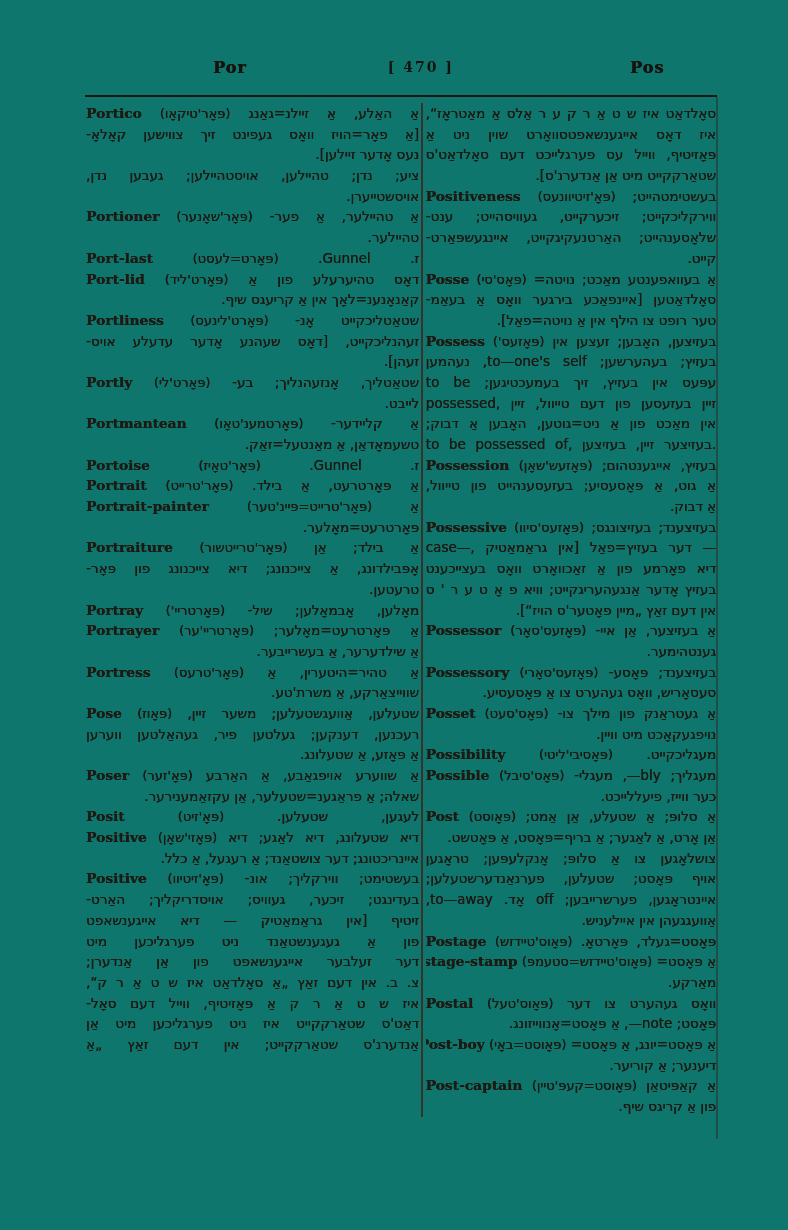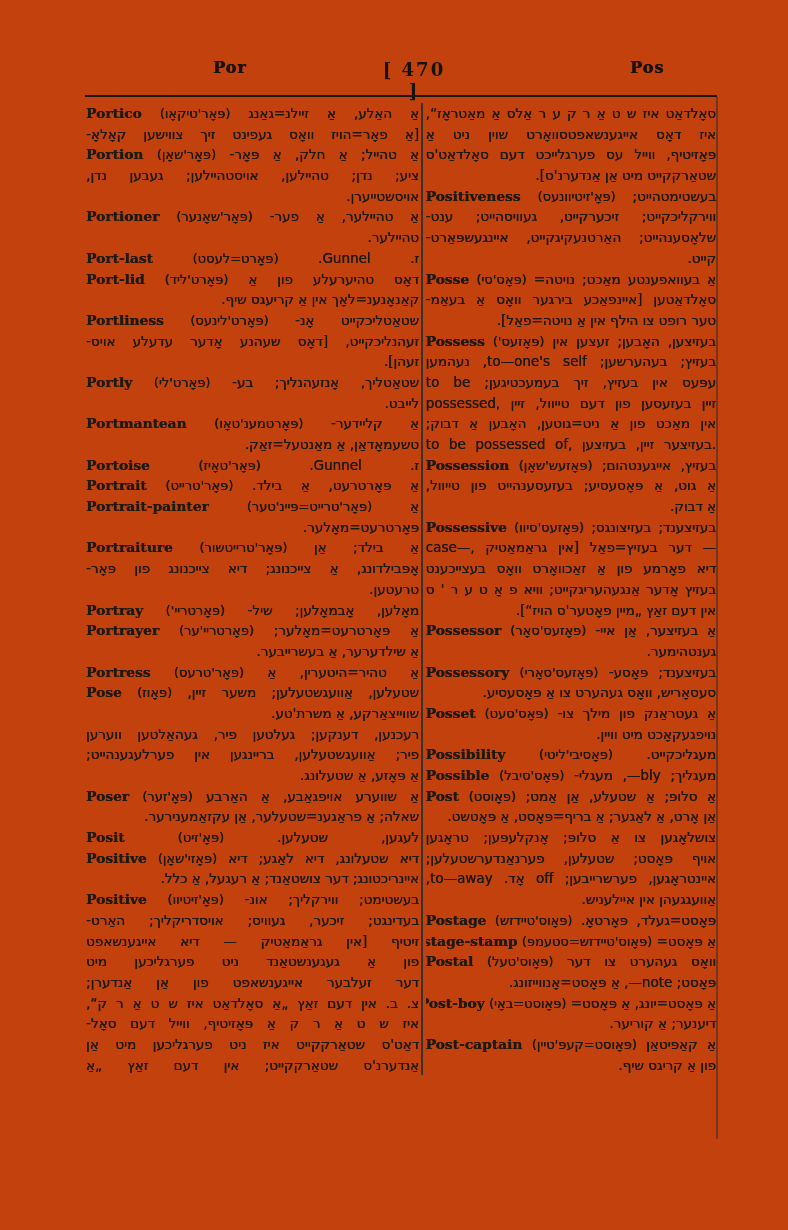--- a/index.html
+++ b/index.html
@@ -1,31 +1,31 @@
 <!DOCTYPE html>
 <html><head>
 <meta charset="utf-8">
 <style>
   html,body { margin:0; padding:0; background:#dddad2; }
   .page {
     position:relative; width:788px; height:1230px; margin:0 auto;
-    background:#c2410c; overflow:hidden;
+    background:#0f766e; overflow:hidden;
     font-family:"DejaVu Sans", sans-serif; color:#1d1913;
   }
   .guide {
     position:absolute; top:58px; font-family:"DejaVu Serif","Liberation Serif",serif;
     font-weight:bold; font-size:16px; letter-spacing:1px; color:#16130e;
     text-shadow:0.4px 0 0 currentColor;
   }
   .guide-left  { left:213px; }
   .guide-right { left:630px; }
   .pageno {
-    position:absolute; top:59px; left:374px; width:80px; text-align:center;
+    position:absolute; top:59px; left:374px; width:80px; text-align:right;
     font-family:"DejaVu Serif","Liberation Serif",serif; font-weight:bold;
-    font-size:18px; letter-spacing:2px; color:#16130e;
+    font-size:14px; letter-spacing:2px; color:#16130e;
   }
   .rule-h {
     position:absolute; top:95px; left:85px; width:632px; height:2.4px;
     background:#1a1611;
   }
   .edge-line {
     position:absolute; left:716px; top:97px; width:1.6px; height:1042px;
     background:#2b2722; opacity:.5;
   }
   .columns {
@@ -56,21 +56,21 @@
 <div class="page">
   <span class="guide guide-left">Por</span>
   <span class="pageno">[ 470 ]</span>
   <span class="guide guide-right">Pos</span>
   <div class="rule-h"></div>
   <div class="edge-line"></div>
   <div class="columns">
     <div class="col col-left" id="col-left">
         <div class="line j"><span class="yi">אַ האַלע, אַ זיילנ=גאַנג</span> <span class="tr">(פּאָר'טיקאָו)</span> <span class="en">Portico</span></div>
         <div class="line j"><span class="yi">[אַ פאָר=הויז וואָס געפינט זיך צווישען קאָלאָ-</span></div>
-        <div class="line j"><span class="yi">אַ טהייל; אַ חלק, אַ פּאָר-</span> <span class="tr">(פּאָר'שאָן)</span> <span class="en">Portion</span></div>
+        <div class="line r"><span class="yi">נעס אָדער זיילען].</span></div>
         <div class="line j"><span class="yi">ציע; נדן; טהיילען, אויסטהיילען; געבען נדן,</span></div>
         <div class="line r"><span class="yi">אויסשטייערן.</span></div>
         <div class="line j"><span class="yi">אַ טהיילער, אַ פער-</span> <span class="tr">(פּאָר'שאָנער)</span> <span class="en">Portioner</span></div>
         <div class="line r"><span class="yi">טהיילער.</span></div>
         <div class="line j"><span class="yi">ז. Gunnel.</span> <span class="tr">(פּאָרט=לעסט)</span> <span class="en">Port-last</span></div>
         <div class="line j"><span class="yi">דאָס טהיערעלע פון אַ</span> <span class="tr">(פּאָרט'ליד)</span> <span class="en">Port-lid</span></div>
         <div class="line r"><span class="yi">קאַנאָנענ=לאָך אין אַ קריעגס שיף.</span></div>
         <div class="line j"><span class="yi">שטאַטליכקייט אָנ-</span> <span class="tr">(פּאָרט'לינעס)</span> <span class="en">Portliness</span></div>
         <div class="line j"><span class="yi">זעהנליכקייט, [דאָס שעהנע אָדער עדעלע אויס-</span></div>
         <div class="line r"><span class="yi">זעהן].</span></div>
@@ -82,24 +82,23 @@
         <div class="line j"><span class="yi">אַ פּאָרטרעט, אַ בילד.</span> <span class="tr">(פּאָר'טרייט)</span> <span class="en">Portrait</span></div>
         <div class="line j"><span class="yi">אַ</span> <span class="tr">(פּאָר'טרייט=פּיינ'טער)</span> <span class="en">Portrait-painter</span></div>
         <div class="line r"><span class="yi">פּאָרטרעט=מאָלער.</span></div>
         <div class="line j"><span class="yi">אַ בילד; אַן</span> <span class="tr">(פּאָר'טרייטשור)</span> <span class="en">Portraiture</span></div>
         <div class="line j"><span class="yi">אָפּבילדונג, אַ צייכנונג; דיא צייכנונג פון פּאָר-</span></div>
         <div class="line r"><span class="yi">טרעטען.</span></div>
         <div class="line j"><span class="yi">מאָלען, אָבמאָלען; שיל-</span> <span class="tr">(פּאָרטריי')</span> <span class="en">Portray</span></div>
         <div class="line j"><span class="yi">אַ פּאָרטרעט=מאָלער;</span> <span class="tr">(פּאָרטריי'ער)</span> <span class="en">Portrayer</span></div>
         <div class="line r"><span class="yi">אַ שילדערער, אַ בעשרייבער.</span></div>
         <div class="line j"><span class="yi">אַ טהיר=היטערין, אַ</span> <span class="tr">(פּאָר'טרעס)</span> <span class="en">Portress</span></div>
+        <div class="line r"><span class="yi">שווייצאַרקע, אַ משרת'טע.</span></div>
         <div class="line j"><span class="yi">שטעלען, אַוועגשטעלען; משער זיין,</span> <span class="tr">(פּאָוז)</span> <span class="en">Pose</span></div>
-        <div class="line r"><span class="yi">שווייצאַרקע, אַ משרת'טע.</span></div>
         <div class="line j"><span class="yi">רעכנען, דענקען; געלטען פיר, געהאַלטען ווערען</span></div>
-        <div class="line j"><span class="yi">פיר; אַוועגשטעלען, בריינגען אין פערלעגענהייט;</span></div>
         <div class="line r"><span class="yi">אַ פּאָזע, אַ שטעלונג.</span></div>
         <div class="line j"><span class="yi">אַ שווערע אויפגאַבע, אַ האַרבע</span> <span class="tr">(פּאָ'זער)</span> <span class="en">Poser</span></div>
         <div class="line r"><span class="yi">שאלה; אַ פראַגענ=שטעלער, אַן עקזאַמענירער.</span></div>
         <div class="line j"><span class="yi">לעגען, שטעלען.</span> <span class="tr">(פּאָ'זיט)</span> <span class="en">Posit</span></div>
         <div class="line j"><span class="yi">דיא שטעלונג, דיא לאַגע; דיא</span> <span class="tr">(פּאָזי'שאָן)</span> <span class="en">Positive</span></div>
         <div class="line r"><span class="yi">איינריכטונג; דער צושטאַנד; אַ רעגעל, אַ כלל.</span></div>
         <div class="line j"><span class="yi">בעשטימט; ווירקליך; אונ-</span> <span class="tr">(פּאָ'זיטיוו)</span> <span class="en">Positive</span></div>
         <div class="line j"><span class="yi">בעדינגט; זיכער, געוויס; אויסדריקליך; האַרט-</span></div>
         <div class="line j"><span class="yi">זיטיף [אין גראַמאַטיק — דיא אייגענשאפט</span></div>
         <div class="line j"><span class="yi">פון אַ געגענשטאַנד ניט פערגליכען מיט</span></div>
@@ -137,28 +136,30 @@
         <div class="line j"><span class="yi">בעזיץ אָדער אַנגעהעריגקייט; וויא פ אָ ט ע ר ' ס</span></div>
         <div class="line r"><span class="yi">אין דעם זאַץ „מיין פאָטער'ס הויז“].</span></div>
         <div class="line j"><span class="yi">אַ בעזיצער, אַן איי-</span> <span class="tr">(פּאָזעס'סאָר)</span> <span class="en">Possessor</span></div>
         <div class="line r"><span class="yi">גענטהימער.</span></div>
         <div class="line j"><span class="yi">בעזיצענד; פּאָסע-</span> <span class="tr">(פּאָזעס'סאָרי)</span> <span class="en">Possessory</span></div>
         <div class="line r"><span class="yi">סעסאָריש, וואָס געהערט צו אַ פּאָסעסיע.</span></div>
         <div class="line j"><span class="yi">אַ געטראַנק פון מילך צו-</span> <span class="tr">(פּאָס'סעט)</span> <span class="en">Posset</span></div>
         <div class="line r"><span class="yi">נויפגעקאָכט מיט וויין.</span></div>
         <div class="line j"><span class="yi">מעגליכקייט.</span> <span class="tr">(פּאָסיבי'ליטי)</span> <span class="en">Possibility</span></div>
         <div class="line j"><span class="yi">מעגליך; bly—, מעגלי-</span> <span class="tr">(פּאָס'סיבל)</span> <span class="en">Possible</span></div>
+        <div class="line r"><span class="yi">כער ווייז, פיעללייכט.</span></div>
         <div class="line j"><span class="yi">אַ סלופּ; אַ שטעלע, אַן אַמט;</span> <span class="tr">(פּאָוסט)</span> <span class="en">Post</span></div>
         <div class="line r"><span class="yi">אַן אָרט, אַ לאַגער; אַ בריף=פּאָסט, אַ פּאָטשט.</span></div>
         <div class="line j"><span class="yi">צושלאָגען צו אַ סלופּ; אָנקלעפּען; טראָגען</span></div>
         <div class="line j"><span class="yi">אויף פּאָסט; שטעלען, פערנאַנדערשטעלען;</span></div>
         <div class="line j"><span class="yi">איינטראָגען, פערשרייבען; off אָד. to—away,</span></div>
         <div class="line r"><span class="yi">אַוועגגעהן אין איילעניש.</span></div>
         <div class="line j"><span class="yi">פּאָסט=געלד, פּאָרטאָ.</span> <span class="tr">(פּאָוס'טיידזש)</span> <span class="en">Postage</span></div>
         <div class="line j"><span class="yi">אַ פּאָסט=</span> <span class="tr">(פּאָוס'טיידזש=סטעמפּ)</span> <span class="en">Postage-stamp</span></div>
+        <div class="line r"><span class="yi">מאַרקע.</span></div>
         <div class="line j"><span class="yi">וואָס געהערט צו דער</span> <span class="tr">(פּאָוס'טעל)</span> <span class="en">Postal</span></div>
         <div class="line r"><span class="yi">פּאָסט; note—, אַ פּאָסט=אָנווייזונג.</span></div>
         <div class="line j"><span class="yi">אַ פּאָסט=יונג, אַ פּאָסט=</span> <span class="tr">(פּאָוסט=באָי)</span> <span class="en">Post-boy</span></div>
         <div class="line r"><span class="yi">דיענער; אַ קוריער.</span></div>
         <div class="line j"><span class="yi">אַ קאַפּיטאַן</span> <span class="tr">(פּאָוסט=קעפּ'טיין)</span> <span class="en">Post-captain</span></div>
         <div class="line r"><span class="yi">פון אַ קריגס שיף.</span></div>
       </div>
   </div>
 </div>
 

